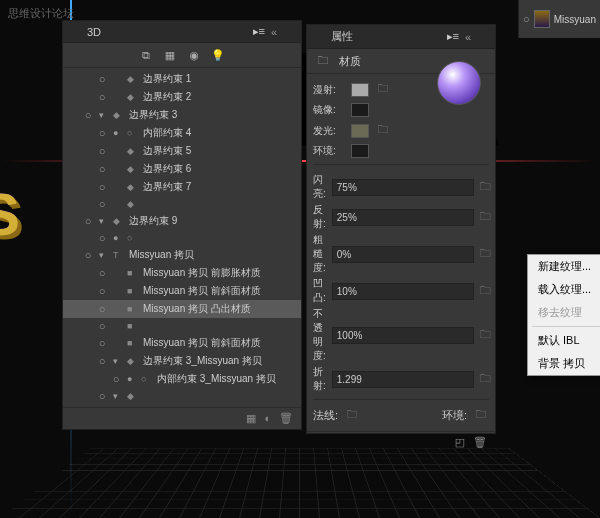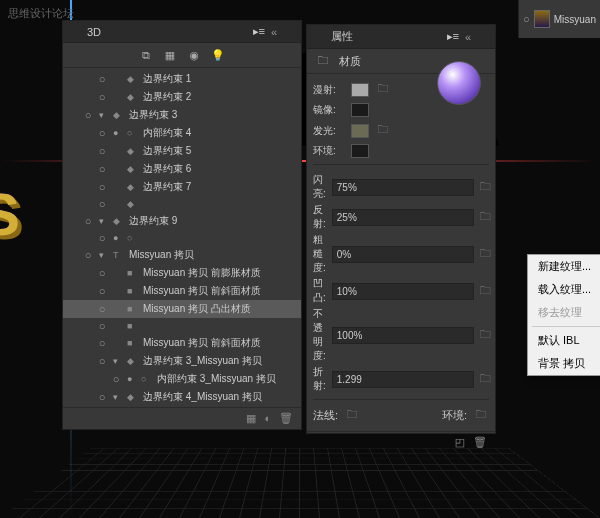--- a/index.html
+++ b/index.html
@@ -186,21 +186,20 @@
       <div class="tree-row indent-3">
         <span class="vis">○</span>
         <span class="expand">●</span>
         <span style="width:12px;font-size:9px;color:#888">○</span>
         <span class="tree-label">内部约束 3_Missyuan 拷贝</span>
       </div>
       <div class="tree-row indent-2">
         <span class="vis">○</span>
         <span class="expand">▾</span>
         <span style="width:12px;font-size:9px;color:#888">◆</span>
-        <span class="tree-label">边界约束 4_Missyuan 拷贝</span>
       </div>
     </div>
   <div class="panel-footer">
     <span class="foot-ico">▦</span>
     <span class="foot-ico">◐</span>
     <span class="foot-ico">🗑</span>
   </div>
 </div>
 
 <div class="panel panel-props">

